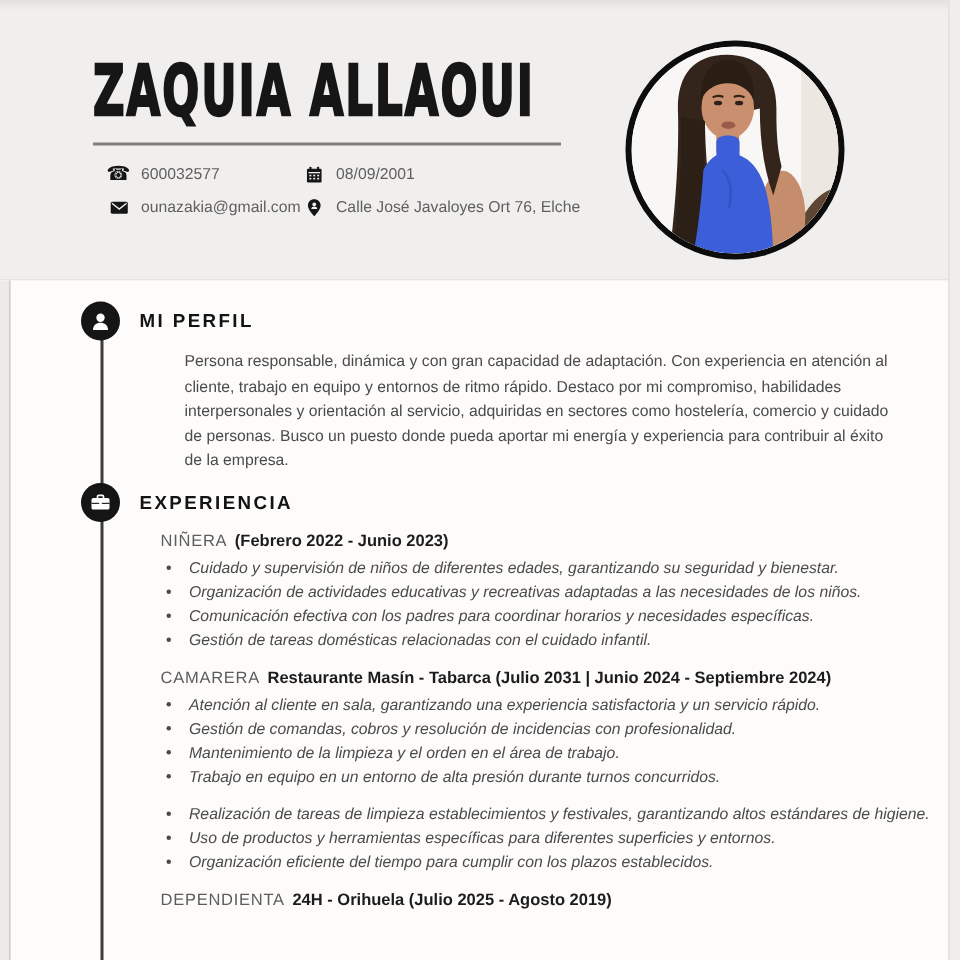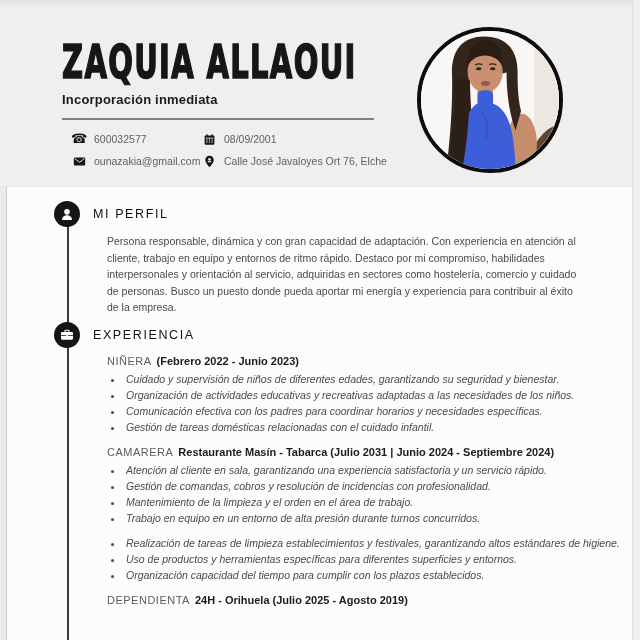--- a/index.html
+++ b/index.html
@@ -49,45 +49,44 @@
   
   .main{position:relative;padding:14px 0 0 54px;background:#fdfcfb;min-height:454px;box-sizing:border-box;}
   .timeline{position:absolute;left:67px;top:29px;bottom:0;width:1.5px;background:#3c3c3c;z-index:0;}
 
   .section-head{display:flex;align-items:center;gap:13px;position:relative;z-index:1;}
   .icon-circle{
     width:26px;height:26px;border-radius:50%;background:#151515;
     display:flex;align-items:center;justify-content:center;flex:0 0 26px;
   }
   .icon-circle svg{width:16px;height:16px;}
-  .section-title{margin:0;font-size:12.5px;font-weight:400;letter-spacing:1.6px;color:#131313;}
+  .section-title{margin:0;font-size:12.5px;font-weight:700;letter-spacing:1.6px;color:#131313;}
 
   .section-body{margin-left:53px;}
-  .profile-text{margin:6px 0 0 0;width:478px;font-size:10.5px;line-height:16.5px;color:#4b4b4b;}
+  .profile-text{margin:6px 0 0 16px;width:478px;font-size:10.5px;line-height:16.5px;color:#4b4b4b;}
 
   .exp-head{margin-top:6px;}
   .job{margin-top:10px;}
   .job:first-child{margin-top:6px;}
   .job-title{font-size:11px;line-height:14px;white-space:nowrap;}
   .job-role{color:#5c5c5c;letter-spacing:.5px;margin-right:5px;}
   .job-details{font-weight:700;color:#1c1c1c;}
   .job-bullets{margin:4px 0 0 0;padding-left:17px;}
   .job-bullets li{font-size:10.5px;line-height:15px;margin-bottom:1px;color:#4b4b4b;padding-left:2px;font-style:italic;}
 </style>
 </head>
 <body>
 
 <div class="page">
   <div class="edge-top"></div>
   <div class="edge-right"></div>
 
   <div class="header">
     <div class="header-inner">
       <h1 class="name">ZAQUIA ALLAOUI</h1>
-      <div class="subtitle">Incorporación inmediata</div>
       <hr class="rule">
 
       <div class="contact-grid">
         <div class="contact-item">
           <span class="cicon glyph">☎</span>
           <span>600032577</span>
         </div>
         <div class="contact-item">
           <span class="cicon">
             <svg viewBox="0 0 24 24">
@@ -202,21 +201,21 @@
               <li>Gestión de comandas, cobros y resolución de incidencias con profesionalidad.</li>
               <li>Mantenimiento de la limpieza y el orden en el área de trabajo.</li>
               <li>Trabajo en equipo en un entorno de alta presión durante turnos concurridos.</li>
             </ul>
   </div>
 
   <div class="job">
     <ul class="job-bullets">
               <li>Realización de tareas de limpieza establecimientos y festivales, garantizando altos estándares de higiene.</li>
               <li>Uso de productos y herramientas específicas para diferentes superficies y entornos.</li>
-              <li>Organización capacidad del tiempo para cumplir con los plazos establecidos.</li>
+              <li>Organización eficiente del tiempo para cumplir con los plazos establecidos.</li>
             </ul>
   </div>
 
   <div class="job">
     <div class="job-title">
       <span class="job-role">DEPENDIENTA</span><span class="job-details">24H - Orihuela (Julio 2025 - Agosto 2019)</span>
     </div>
 
   </div>
 </div>

